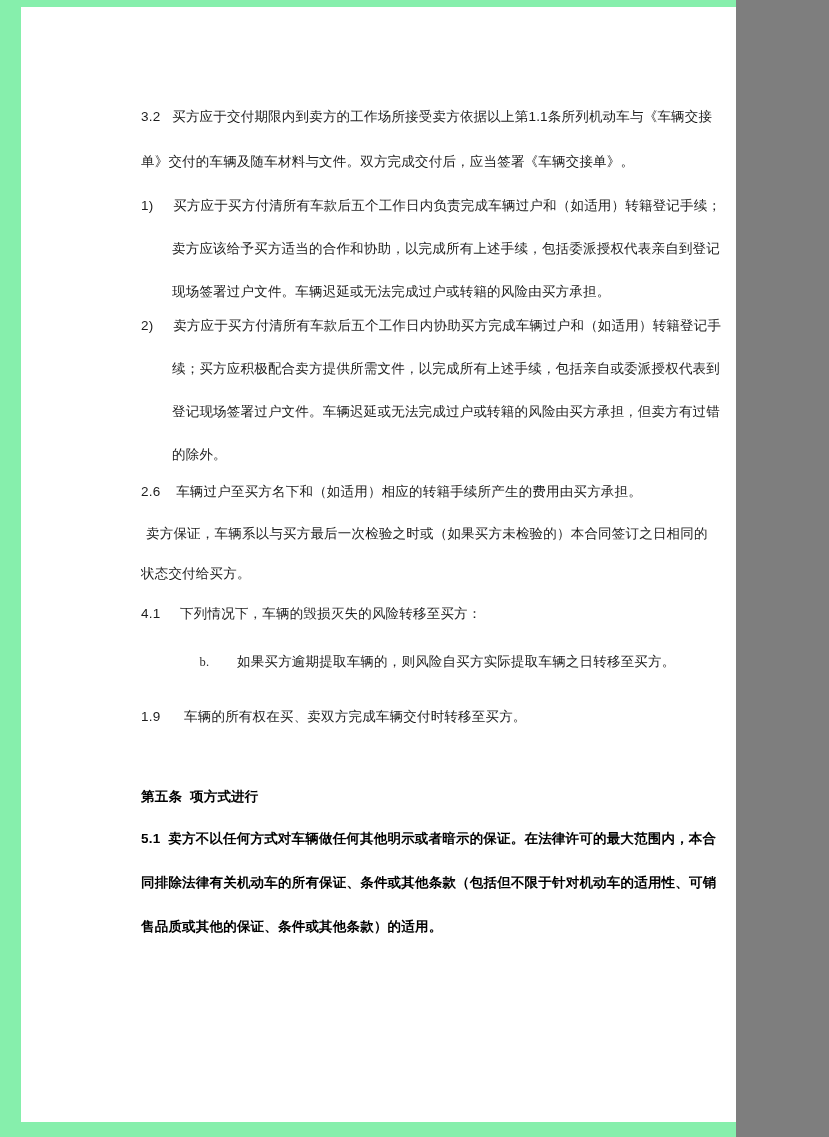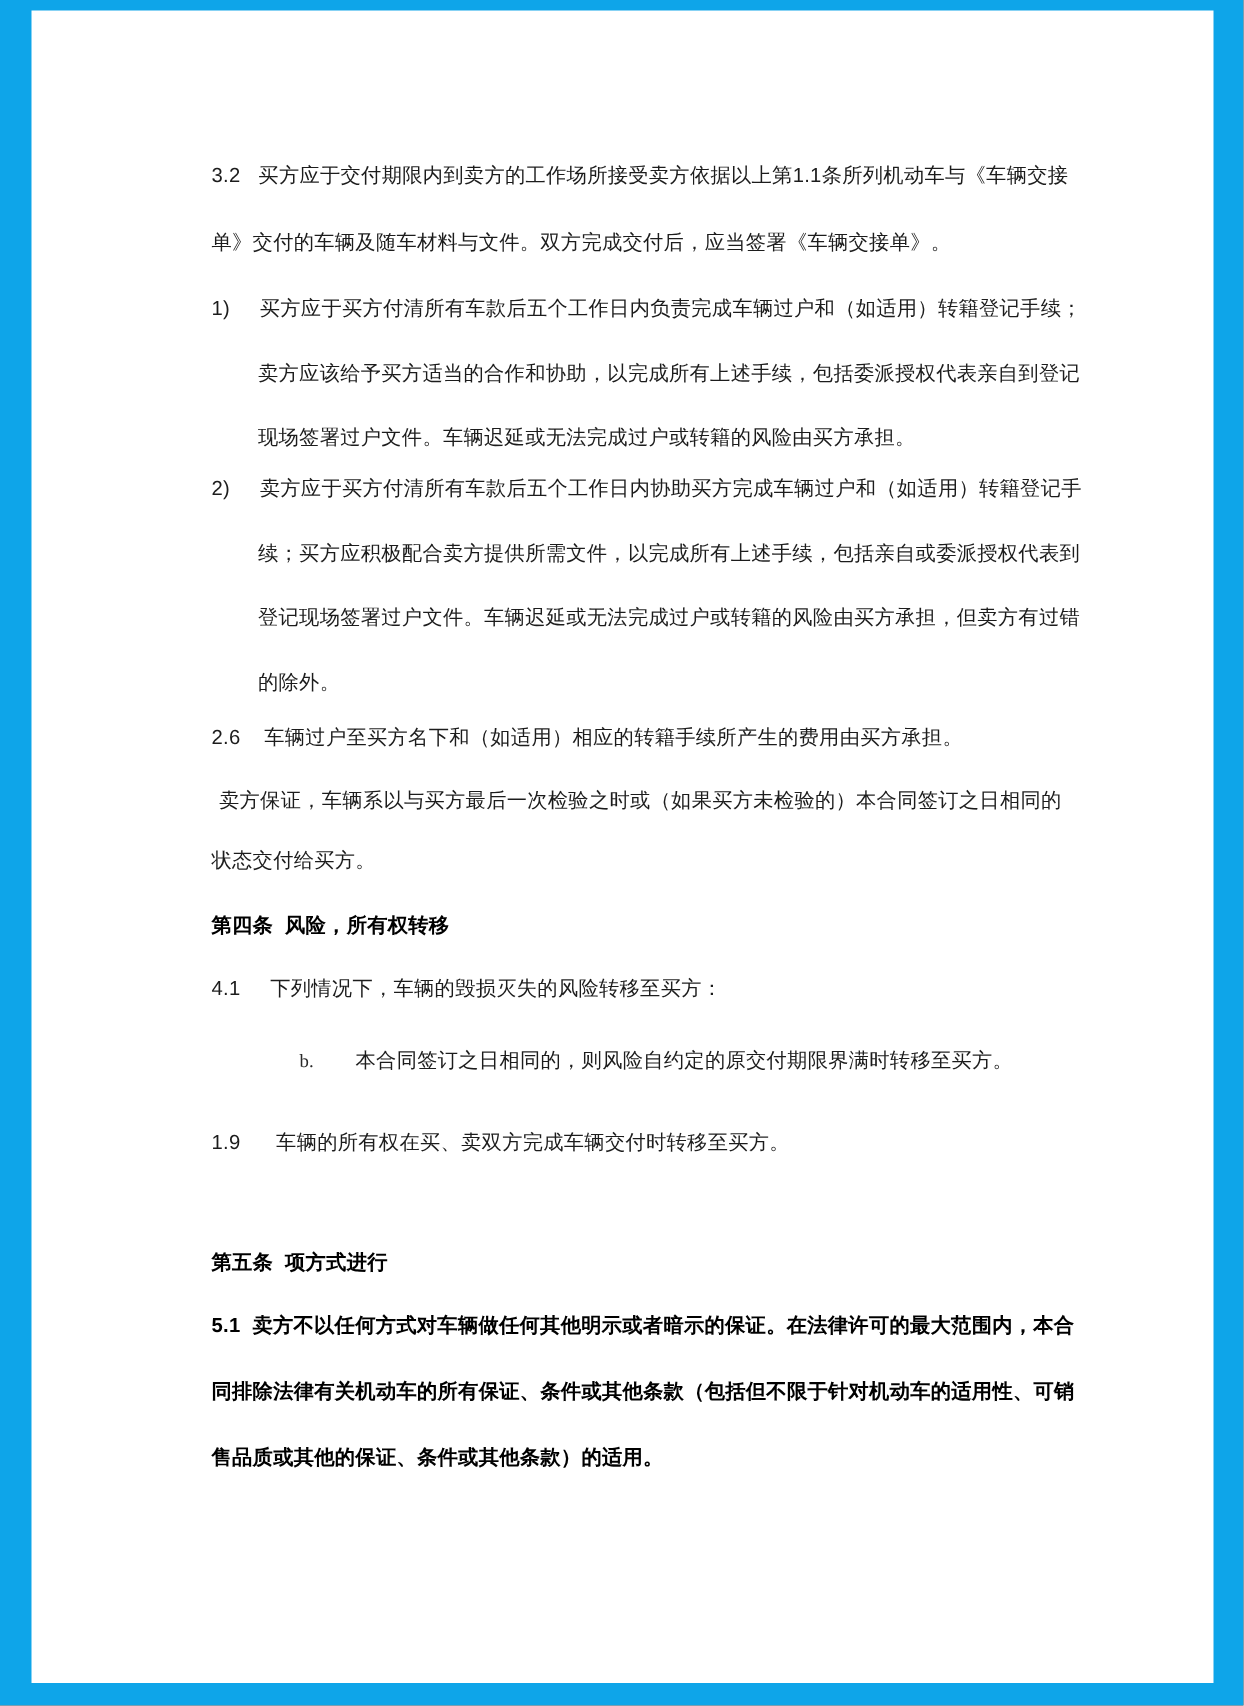--- a/index.html
+++ b/index.html
@@ -3,23 +3,23 @@
 <meta charset="utf-8">
 <style>
   html, body {
     margin: 0;
     padding: 0;
     background: #7e7e7e;
     font-family: "Liberation Sans", "DejaVu Sans", sans-serif;
   }
   .viewport {
     position: relative;
-    width: 829px;
+    width: 736px;
     height: 1137px;
-    background: #0ea5e9;
+    background: #86efac;
     overflow: hidden;
   }
   .sheet {
     position: absolute;
     left: 21px;
     top: 7px;
     width: 788px;
     height: 1115px;
     background: #ffffff;
   }
@@ -85,27 +85,26 @@
       <div class="para lh43 hang31 mtm9">2)     卖方应于买方付清所有车款后五个工作日内协助买方完成车辆过户和（如适用）转籍登记手
 续；买方应积极配合卖方提供所需文件，以完成所有上述手续，包括亲自或委派授权代表到
 登记现场签署过户文件。车辆迟延或无法完成过户或转籍的风险由买方承担，但卖方有过错
 的除外。</div>
 
       <div class="para lh45 mtm7">2.6    车辆过户至买方名下和（如适用）相应的转籍手续所产生的费用由买方承担。</div>
 
       <div class="para lh40 ind5">卖方保证，车辆系以与买方最后一次检验之时或（如果买方未检验的）本合同签订之日相同的
 状态交付给买方。</div>
 
-      <div class="para lh45 heading">第四条  风险，所有权转移</div>
 
       <div class="para lh40">4.1     下列情况下，车辆的毁损灭失的风险转移至买方：</div>
 
 
       <div class="para lh23 ab mtm7">
-        <span class="ab-marker">b.</span><span>       本合同签订之日相同的，则风险自约定的原交付期限界满时转移至买方。</span>
+        <span class="ab-marker">b.</span><span>       如果买方逾期提取车辆的，则风险自买方实际提取车辆之日转移至买方。</span>
       </div>
 
       <div class="para lh40">1.9      车辆的所有权在买、卖双方完成车辆交付时转移至买方。</div>
 
       <div class="para lh40 heading mt40">第五条  项方式进行</div>
 
       <div class="para lh44 bold-clause">5.1  卖方不以任何方式对车辆做任何其他明示或者暗示的保证。在法律许可的最大范围内，本合
 同排除法律有关机动车的所有保证、条件或其他条款（包括但不限于针对机动车的适用性、可销
 售品质或其他的保证、条件或其他条款）的适用。</div>
 

